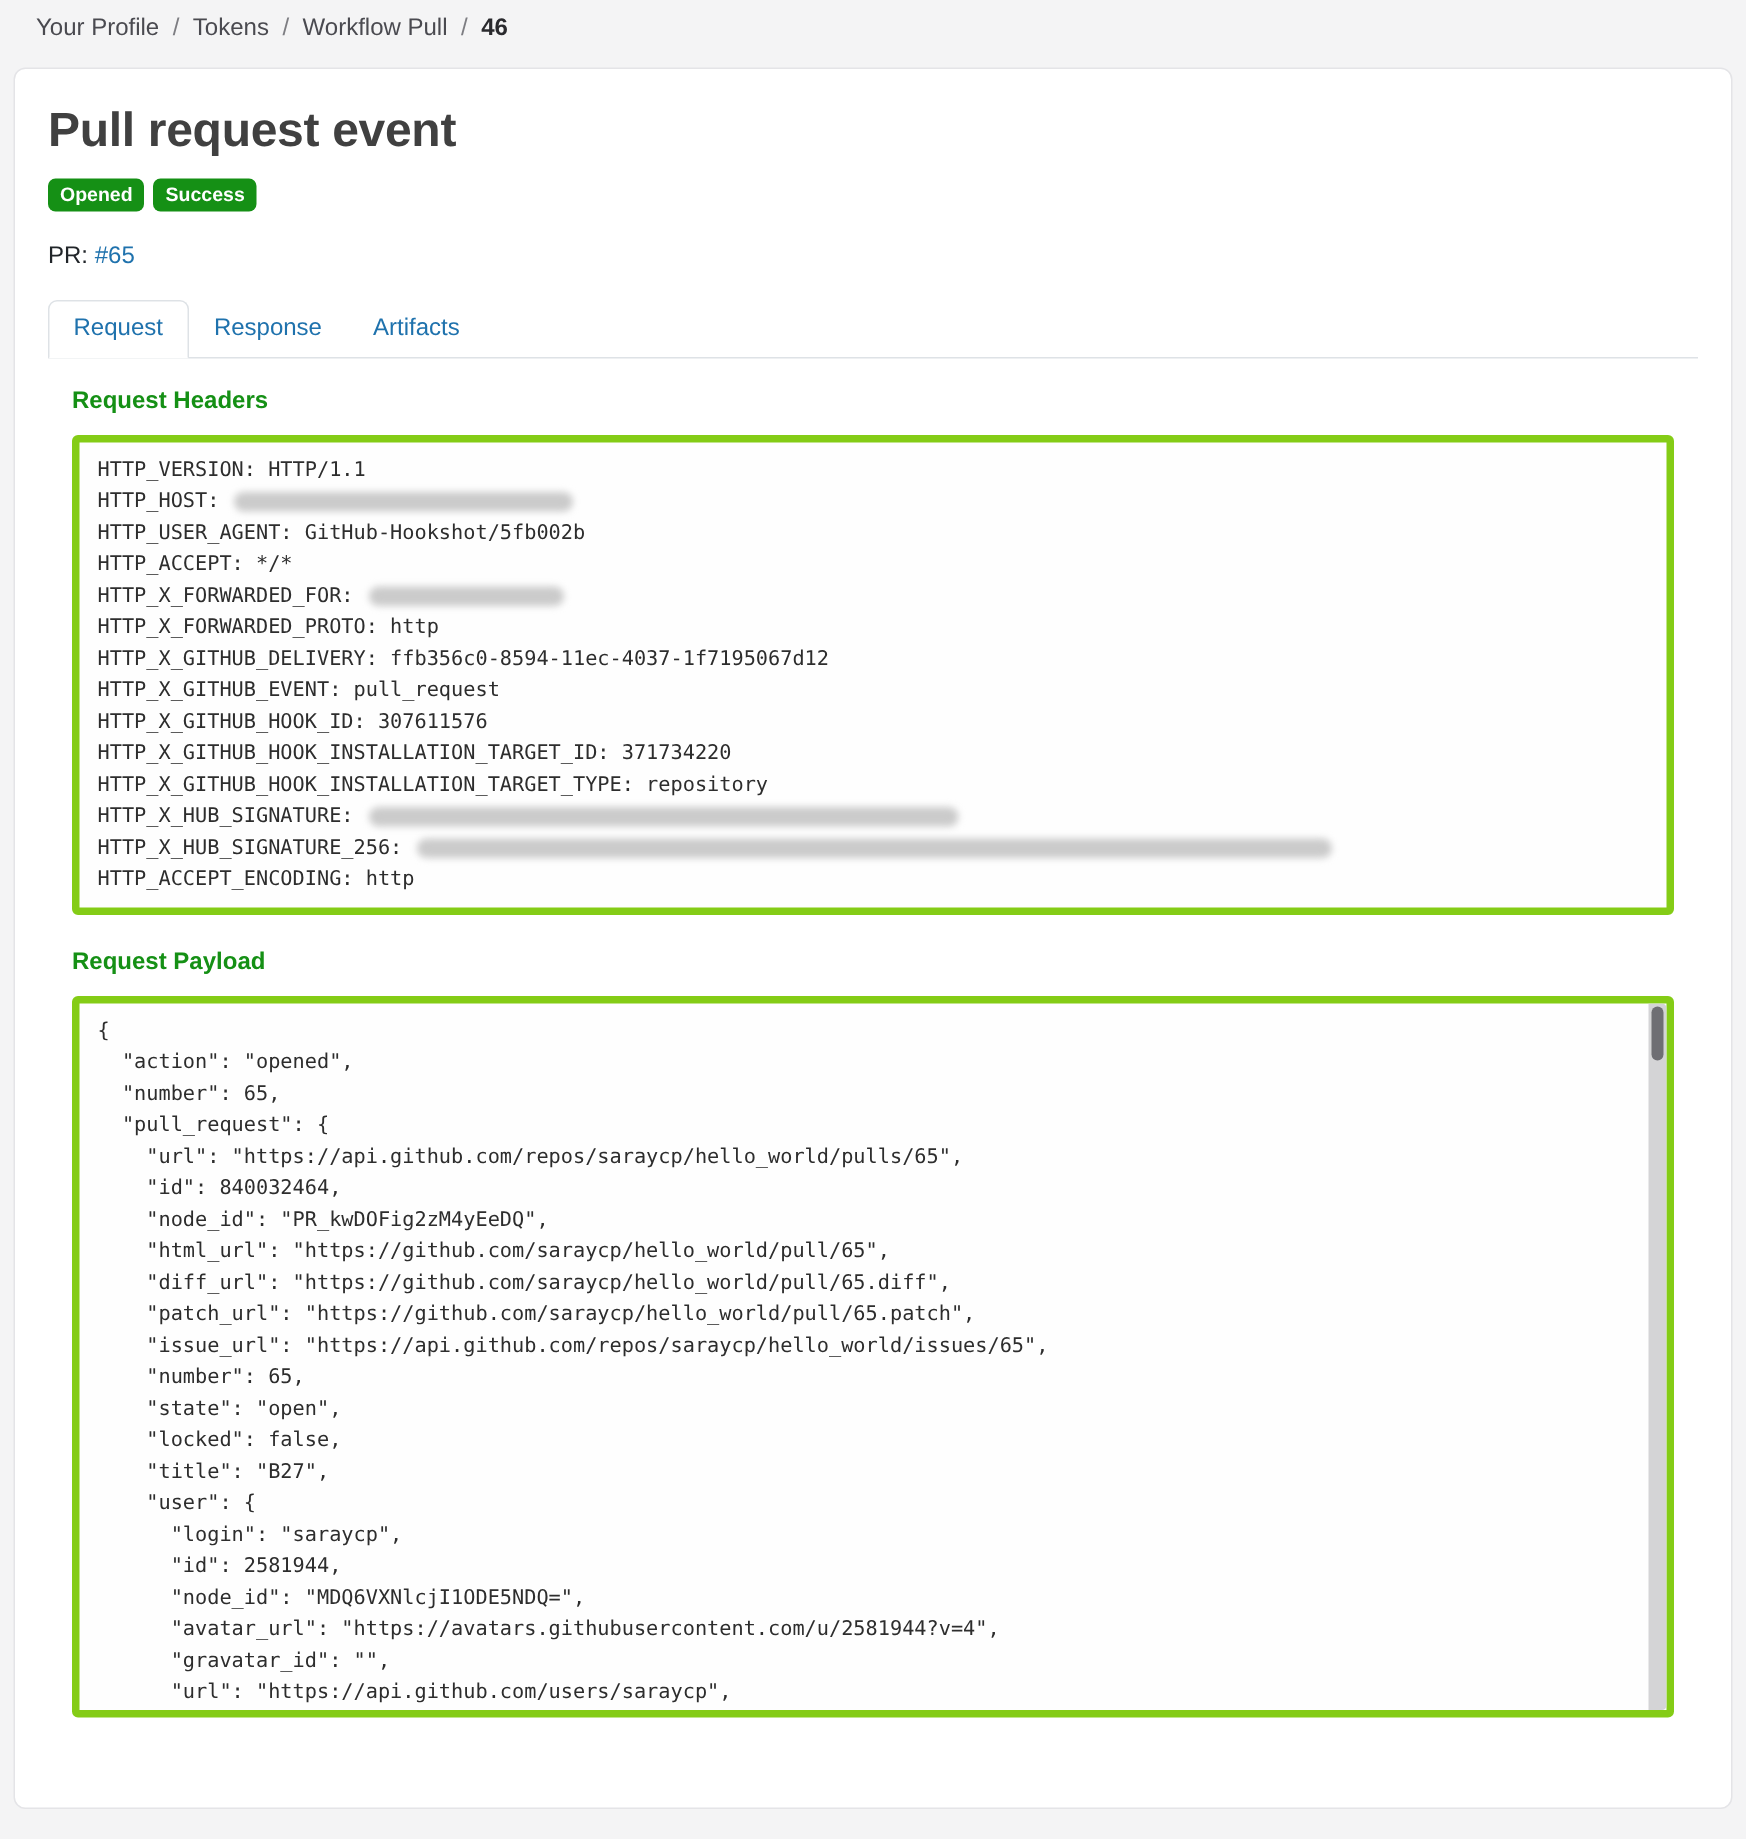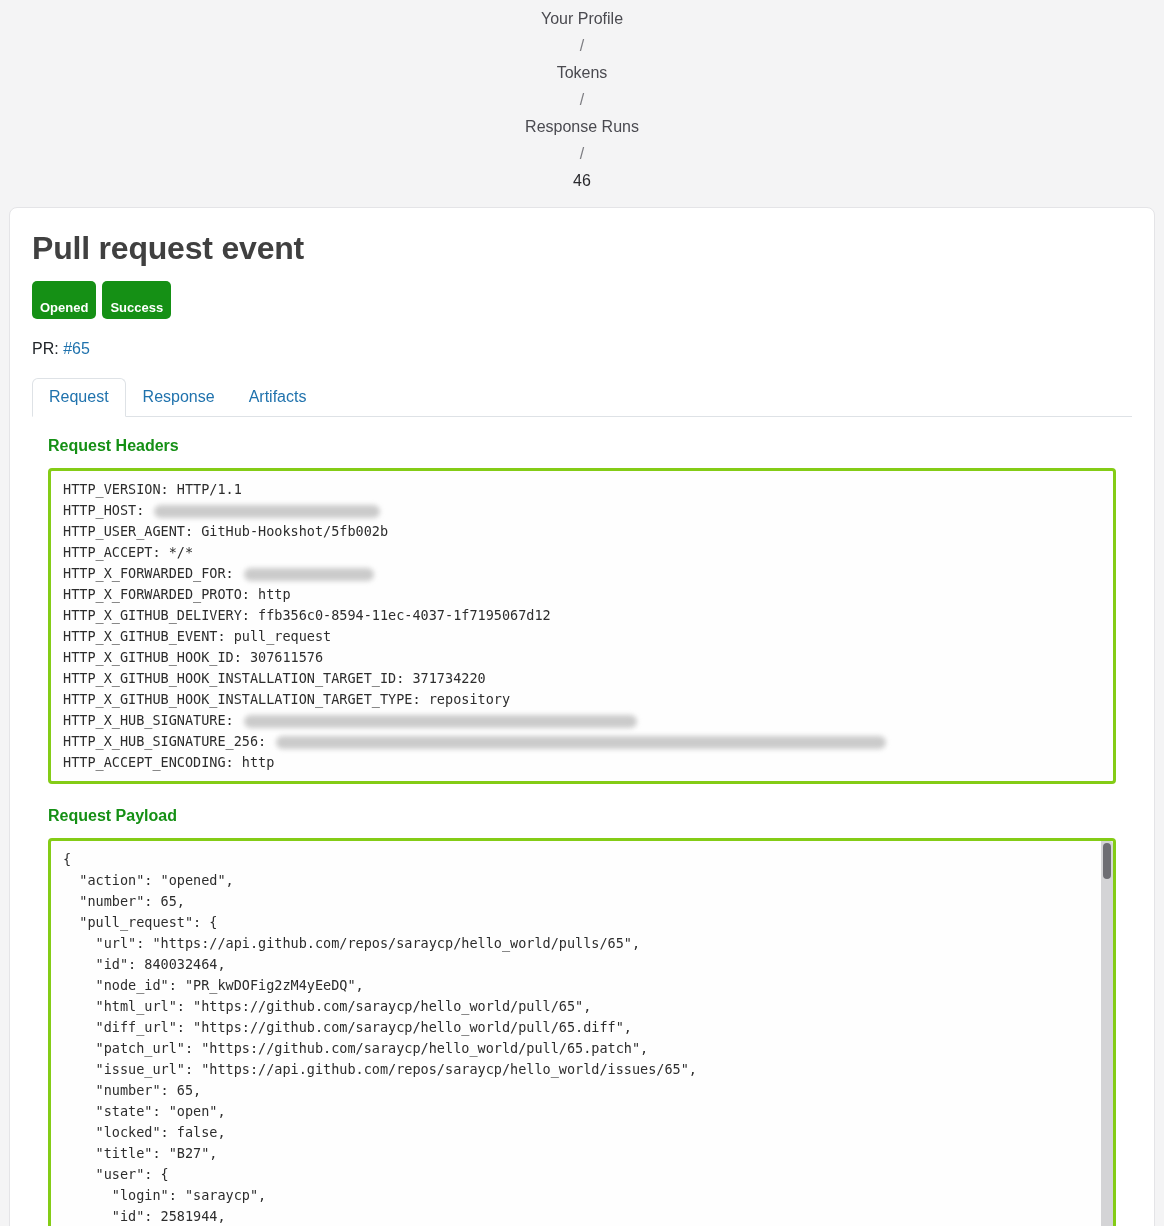--- a/index.html
+++ b/index.html
@@ -11,27 +11,25 @@
     font-family: "Liberation Sans", sans-serif;
     color: #212529;
   }
 
   
   .breadcrumb {
     padding: 10px 24px 0;
     margin-bottom: 17px;
     font-size: 16px;
     display: flex;
-    align-items: center;
     gap: 9px;
-    flex-direction: column;
   }
   .crumb-link { color: #4a4a50; text-decoration: none; cursor: pointer; }
   .crumb-sep { color: #7d7d82; }
-  .crumb-current { color: #2a2a2e; font-weight: 400; }
+  .crumb-current { color: #2a2a2e; font-weight: 700; }
 
   
   .card {
     margin: 0 9px 7px;
     background: #ffffff;
     border: 1px solid #e4e4e7;
     border-radius: 8px;
     padding: 22px 22px 16px;
   }
 
@@ -43,21 +41,21 @@
     letter-spacing: -0.2px;
   }
 
   .badges { display: flex; gap: 6px; margin-bottom: 21px; }
   .badge {
     background: #159015;
     color: #fff;
     font-size: 13px;
     font-weight: 700;
     line-height: 1;
-    padding: 20px 8px 5px;
+    padding: 4px 8px 5px;
     border-radius: 5px;
   }
 
   .meta { margin: 0 0 20px; font-size: 16px; color: #212529; }
   .meta a { color: #1f72ad; text-decoration: none; cursor: pointer; }
 
   
   .tab-bar { display: flex; border-bottom: 1px solid #dee2e6; }
   .tab {
     font-family: "Liberation Sans", sans-serif;
@@ -79,21 +77,21 @@
 
   .section-heading {
     margin: 0 0 13px;
     font-size: 16px;
     font-weight: 700;
     color: #159015;
   }
 
   
   .code-block {
-    border: 3px solid #84cc16;
+    border: 5px solid #84cc16;
     border-radius: 4px;
     background: #fefefe;
     font-family: "DejaVu Sans Mono", monospace;
     font-size: 13.5px;
     line-height: 21px;
     color: #2d2d2d;
   }
   .headers-code { padding: 8px 12px; margin-bottom: 23px; }
   .code-line { white-space: pre; }
   .redacted {
@@ -138,21 +136,21 @@
   .card-bottom-space { height: 42px; }
 </style>
 </head>
 <body>
 
 <nav class="breadcrumb">
     <a class="crumb-link">Your Profile</a>
     <span class="crumb-sep">/</span>
     <a class="crumb-link">Tokens</a>
     <span class="crumb-sep">/</span>
-    <a class="crumb-link">Response Runs</a>
+    <a class="crumb-link">Workflow Pull</a>
     <span class="crumb-sep">/</span>
     <span class="crumb-current">46</span>
   </nav>
 
 <main class="card">
 
   <h1 class="page-title">Pull request event</h1>
 
   <div class="badges">
       <span class="badge">Opened</span>

